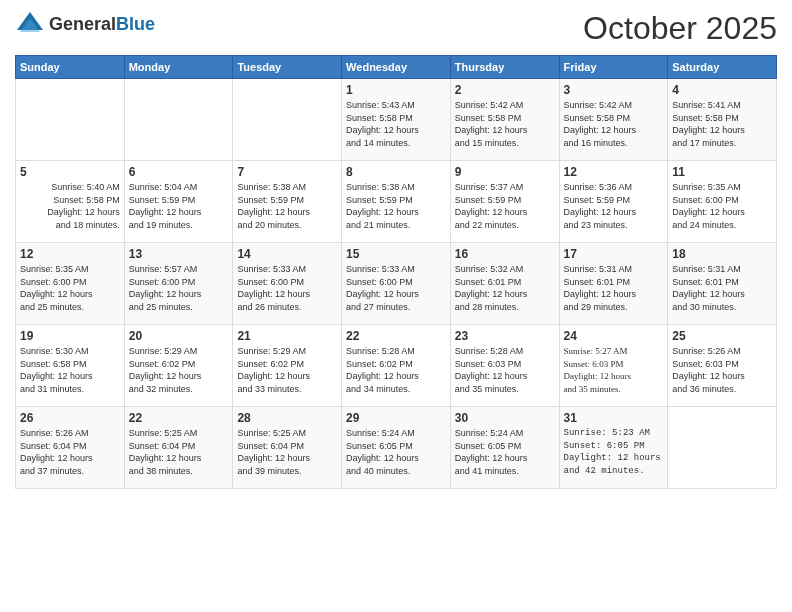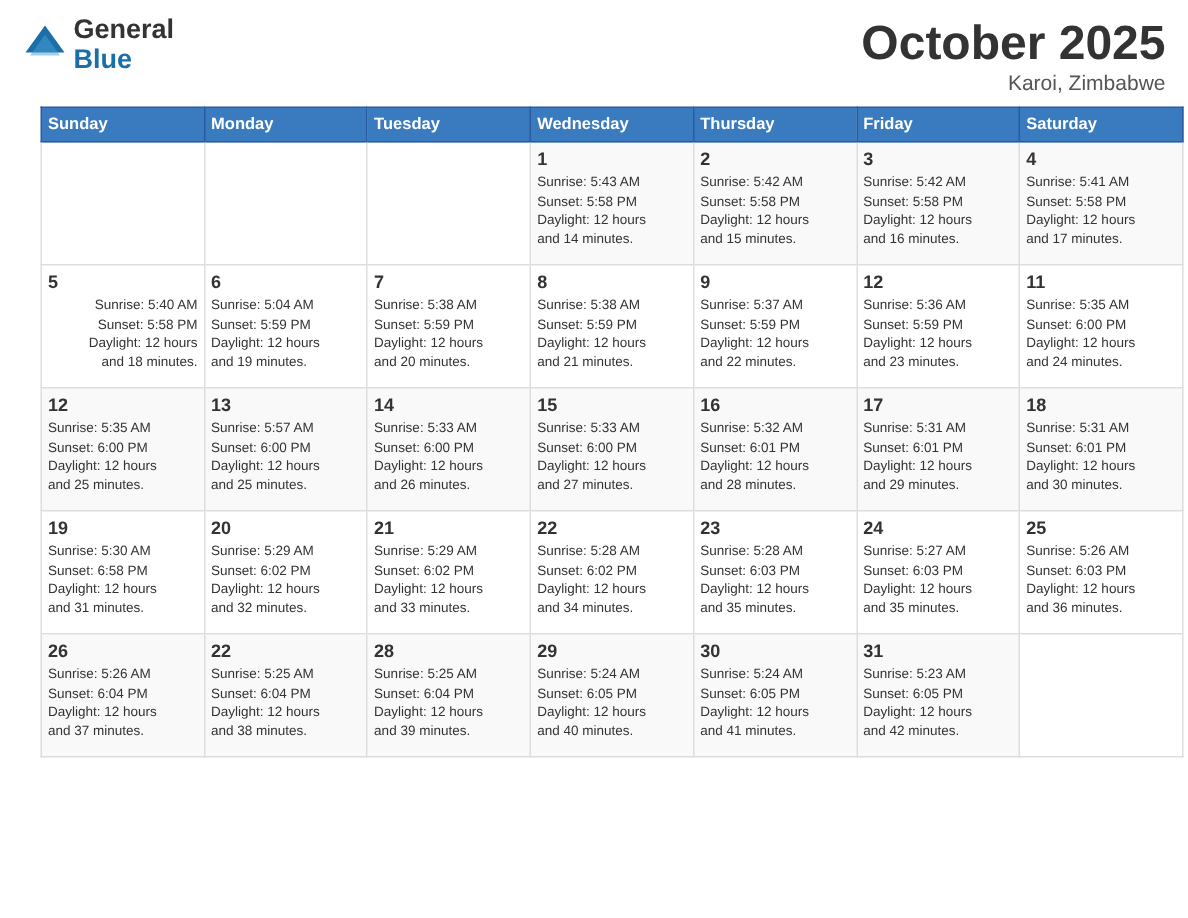--- a/index.html
+++ b/index.html
@@ -20,21 +20,21 @@
       justify-content: space-between;
       align-items: flex-start;
       margin-bottom: 8px;
     }
     .logo {
       display: flex;
       align-items: center;
     }
     .logo-text {
       display: flex;
-      flex-direction: column;
+      flex-direction: row;
       line-height: 1.1;
     }
     .logo-general {
       font-size: 18px;
       font-weight: bold;
       color: #333;
     }
     .logo-blue {
       font-size: 18px;
       font-weight: bold;
@@ -44,31 +44,30 @@
       width: 30px;
       height: 30px;
       margin-right: 4px;
     }
     .title-block {
       text-align: right;
     }
     .month-title {
       font-size: 32px;
       color: #333;
-      font-weight: bold;
+      font-weight: normal;
     }
     .location {
       font-size: 14px;
       color: #555;
     }
     .calendar {
       width: 100%;
       border-collapse: collapse;
       table-layout: fixed;
-      margin-left: 12px;
     }
     .calendar thead tr {
       background-color: #3a7abf;
     }
     .calendar thead th {
       color: #fff;
       font-size: 11px;
       font-weight: bold;
       padding: 5px 4px;
       text-align: left;
@@ -114,21 +113,20 @@
         <polygon points="15,2 28,20 2,20" fill="#1a6fa8"></polygon>
         <polygon points="15,8 25,22 5,22" fill="#4a9fd4" opacity="0.5"></polygon>
       </svg>
       <div class="logo-text">
         <span class="logo-general">General</span>
         <span class="logo-blue">Blue</span>
       </div>
     </div>
     <div class="title-block">
       <div class="month-title">October 2025</div>
-      <div class="location">Karoi, Zimbabwe</div>
     </div>
   </div>
 
   <table class="calendar">
     <thead>
       <tr>
       <th>Sunday</th>
           <th>Monday</th>
           <th>Tuesday</th>
           <th>Wednesday</th>
@@ -304,21 +302,21 @@
           </td>
           <td>
             <span class="day-number">23</span>
             <div class="day-info" style="white-space: pre-line;">Sunrise: 5:28 AM
 Sunset: 6:03 PM
 Daylight: 12 hours
 and 35 minutes.</div>
           </td>
           <td>
             <span class="day-number">24</span>
-            <div class="day-info" style="white-space: pre-line;">Sunrise: 5:27 AM
+            <div class="day-info" style="white-space: pre-line; font-family: Liberation Serif, serif;">Sunrise: 5:27 AM
 Sunset: 6:03 PM
 Daylight: 12 hours
 and 35 minutes.</div>
           </td>
           <td>
             <span class="day-number">25</span>
             <div class="day-info" style="white-space: pre-line;">Sunrise: 5:26 AM
 Sunset: 6:03 PM
 Daylight: 12 hours
 and 36 minutes.</div>
@@ -355,21 +353,21 @@
           </td>
           <td>
             <span class="day-number">30</span>
             <div class="day-info" style="white-space: pre-line;">Sunrise: 5:24 AM
 Sunset: 6:05 PM
 Daylight: 12 hours
 and 41 minutes.</div>
           </td>
           <td>
             <span class="day-number">31</span>
-            <div class="day-info" style="white-space: pre-line;">Sunrise: 5:23 AM
+            <div class="day-info" style="white-space: pre-line; font-family: Liberation Mono, monospace;">Sunrise: 5:23 AM
 Sunset: 6:05 PM
 Daylight: 12 hours
 and 42 minutes.</div>
           </td>
           <td class="empty-cell"></td>
         </tr>
       </tbody>
   </table>
 </div>
 

